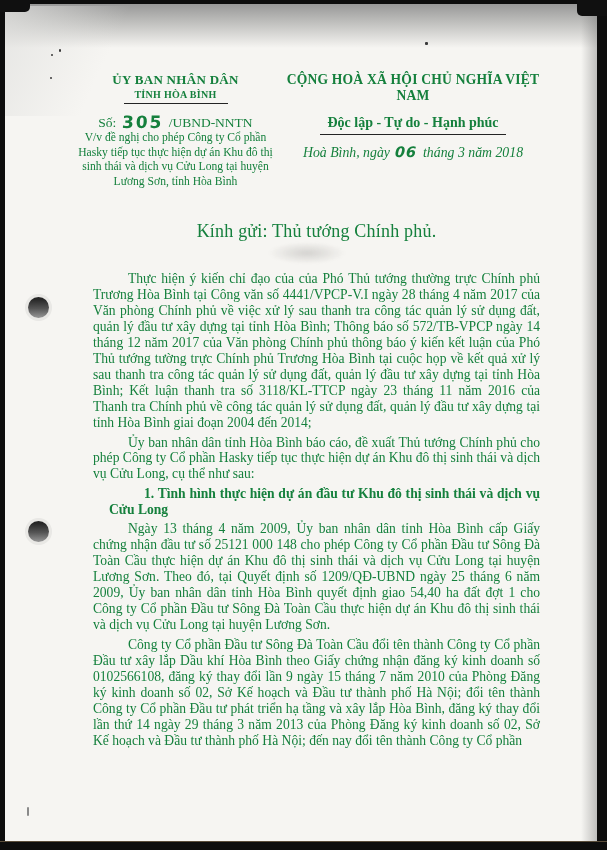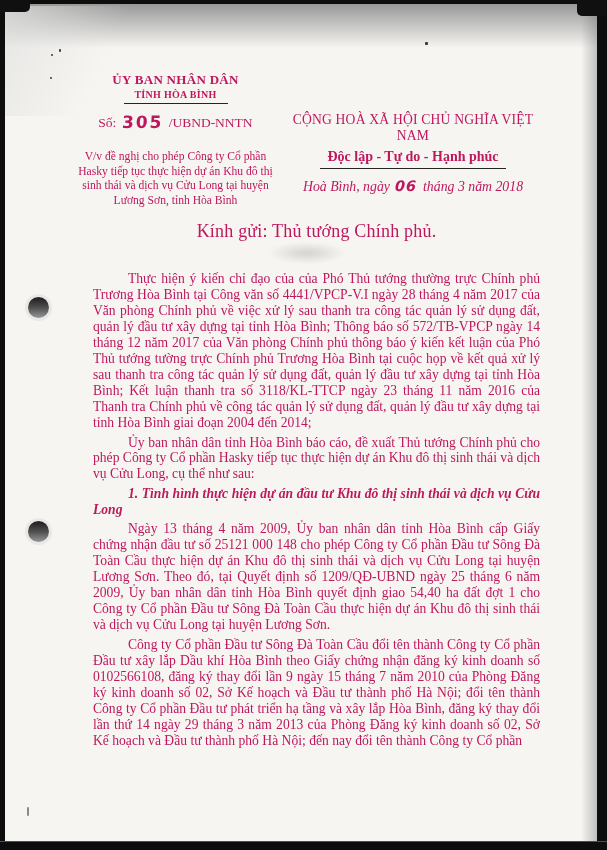--- a/index.html
+++ b/index.html
@@ -1,20 +1,20 @@
 <!DOCTYPE html>
 <html lang="vi"><head>
 <meta charset="utf-8">
 <style>
   html,body{margin:0;padding:0;background:#222;}
   .scan{
     position:relative;width:607px;height:850px;overflow:hidden;
     background:#f6f5f2;
     font-family:"Liberation Serif","DejaVu Serif",serif;
-    color:#be185d;
+    color:#15803d;
   }
   
   .edge{position:absolute;background:#0d0d0d;}
   .edge-top{left:0;top:0;width:100%;height:4px;}
   .edge-left{left:0;top:0;width:5px;height:100%;}
   .edge-right{right:0;top:0;width:10px;height:100%;}
   .edge-bottom{left:0;bottom:0;width:100%;height:8px;border-top:1px solid #5a4d3a;}
   .corner-tl{position:absolute;left:0;top:0;width:30px;height:12px;background:#101010;border-radius:0 0 5px 0;}
   .corner-tr{position:absolute;right:0;top:0;width:30px;height:16px;background:#101010;border-radius:0 0 0 5px;}
   .top-shade{position:absolute;left:5px;right:10px;top:4px;height:44px;
@@ -44,32 +44,32 @@
   .hdr-right{position:absolute;left:281px;top:72px;width:264px;text-align:center;}
   .org-parent{font-weight:bold;font-size:13px;letter-spacing:.3px;}
   .org-name{font-weight:bold;font-size:10px;letter-spacing:.3px;margin-top:1px;}
   .rule{height:0;border-bottom:1.4px solid #242424;margin:3px auto 0;}
   .rule-left{width:104px;}
   .rule-right{width:186px;}
   .doc-number{font-size:13.5px;margin-top:7px;white-space:nowrap;}
   .handwritten{font-family:"DejaVu Sans",sans-serif;font-weight:700;display:inline-block;}
   .hw-number{font-size:17px;letter-spacing:2px;transform:skewX(-3deg);position:relative;top:1px;margin:0 2px;}
   .hw-day{font-size:14.5px;letter-spacing:1px;transform:skewX(-3deg);margin:0 2px;}
-  .subject{font-size:11.6px;line-height:1.26;margin-top:19px;}
-  .country{font-weight:normal;font-size:13.6px;letter-spacing:.2px;margin-top:40px;}
-  .slogan{font-weight:bold;font-size:14px;margin-top:5px;}
+  .subject{font-size:11.6px;line-height:1.26;margin-top:0;}
+  .country{font-weight:bold;font-size:13.6px;letter-spacing:.2px;}
+  .slogan{font-weight:bold;font-size:14px;margin-top:11px;}
   .place-date{font-style:italic;font-size:13.8px;margin-top:9px;white-space:nowrap;}
 
   
   .salutation{position:absolute;left:93px;top:221px;width:447px;text-align:center;
     font-size:18px;letter-spacing:.2px;}
   .body-text{position:absolute;left:93px;top:271px;width:447px;
     font-size:13.6px;line-height:15.95px;text-align:justify;}
   .body-text p{margin:0 0 4px 0;text-indent:35px;}
-  .body-text p.heading{font-weight:bold;margin:2px 0 3px 0;font-style:italic;}
+  .body-text p.heading{font-weight:bold;margin:2px 0 3px 16px;}
 </style>
 </head>
 <body>
 
 <div class="scan">
 
   <div class="top-shade"></div>
   <div class="top-streak"></div>
   <div class="right-shade"></div>
   <div class="edge edge-top"></div>

